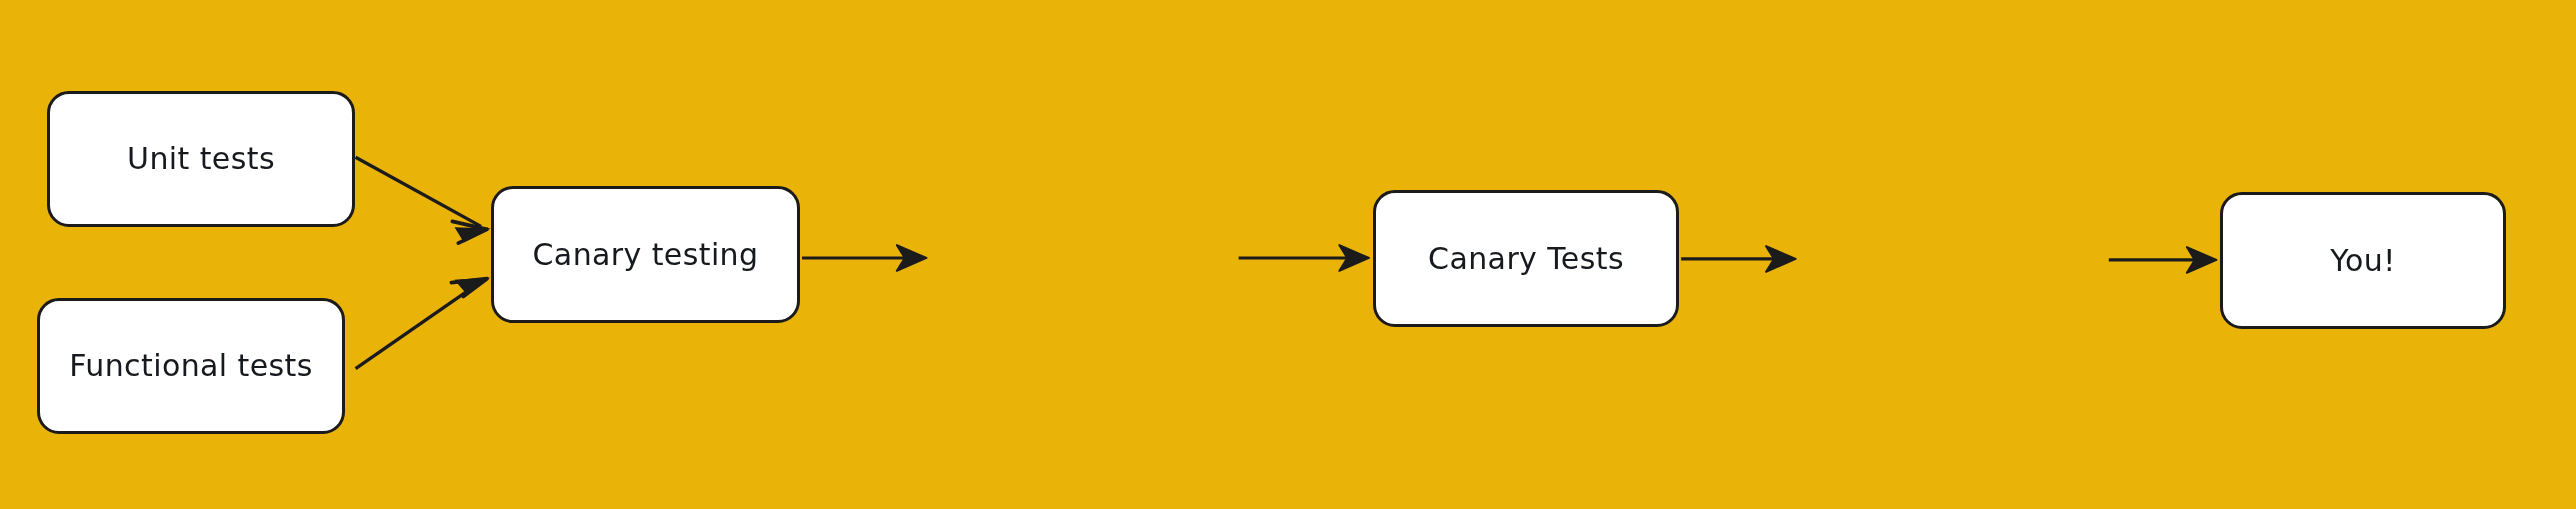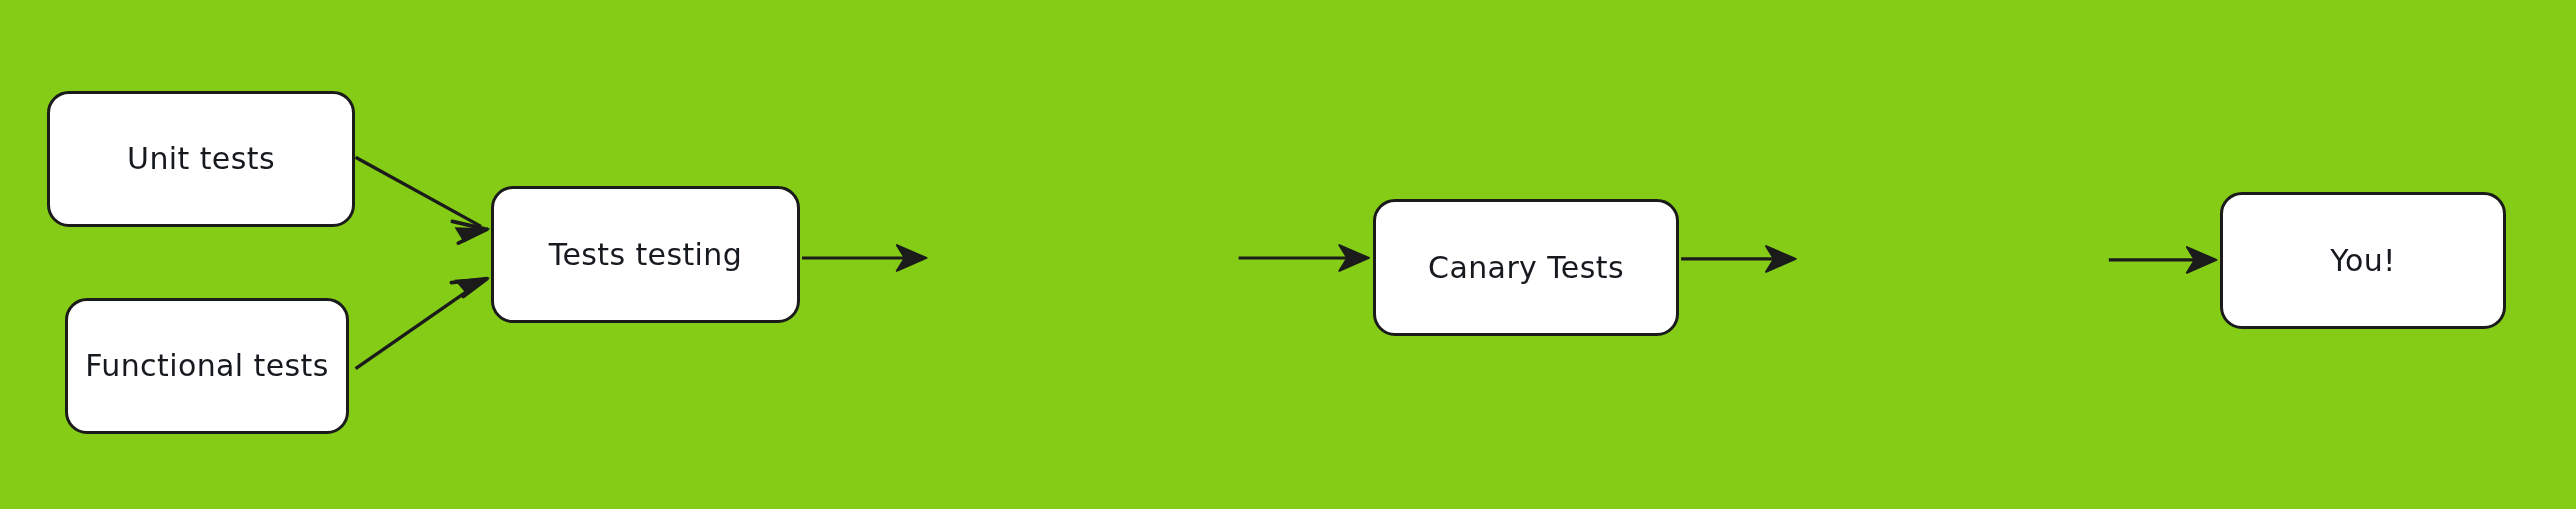--- a/index.html
+++ b/index.html
@@ -8,21 +8,21 @@
     padding: 0;
     background: #ffffff;
   }
   body {
     font-family: "DejaVu Sans", sans-serif;
   }
   #canvas {
     position: relative;
     width: 2576px;
     height: 510px;
-    background: #84cc16;
+    background: #eab308;
     overflow: hidden;
   }
   #edge-layer {
     position: absolute;
     left: 0;
     top: 0;
     width: 2576px;
     height: 510px;
     pointer-events: none;
   }
@@ -84,30 +84,30 @@
     <g>
       <line x1="2135" y1="263" x2="2228" y2="263" stroke="#1b1b1b" stroke-width="3.2" stroke-linecap="butt"></line>
       <path d="M 2244 263 L 2214 250 L 2222 263 L 2214 276 Z" fill="#1b1b1b" stroke="#1b1b1b" stroke-width="2" stroke-linejoin="round"></path>
     </g>
   </svg>
 
   <div class="node" style="left:47px; top:91px; width:308px; height:136px;">
     <span class="node-label">Unit tests</span>
   </div>
 
-  <div class="node" style="left:65px; top:298px; width:284px; height:136px;">
+  <div class="node" style="left:37px; top:298px; width:308px; height:136px;">
     <span class="node-label">Functional tests</span>
   </div>
 
   <div class="node" style="left:491px; top:186px; width:309px; height:137px;">
-    <span class="node-label">Tests testing</span>
+    <span class="node-label">Canary testing</span>
   </div>
 
 
-  <div class="node" style="left:1373px; top:190px; width:306px; height:137px;margin-top:9px;">
+  <div class="node" style="left:1373px; top:190px; width:306px; height:137px;">
     <span class="node-label">Canary Tests</span>
   </div>
 
 
   <div class="node" style="left:2220px; top:192px; width:286px; height:137px;">
     <span class="node-label">You!</span>
   </div>
 
 </div>
 

